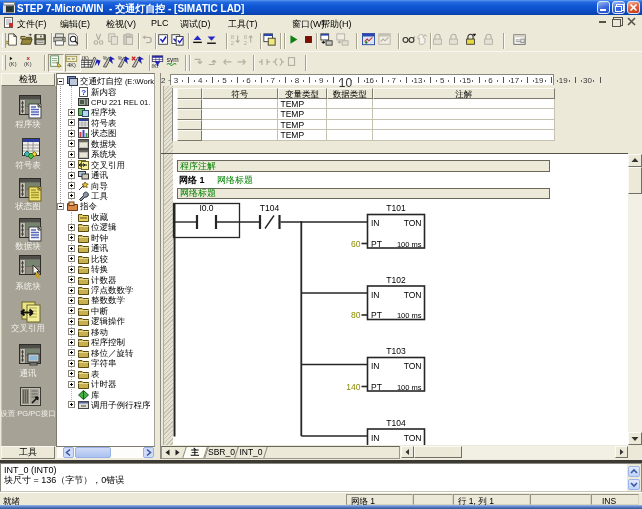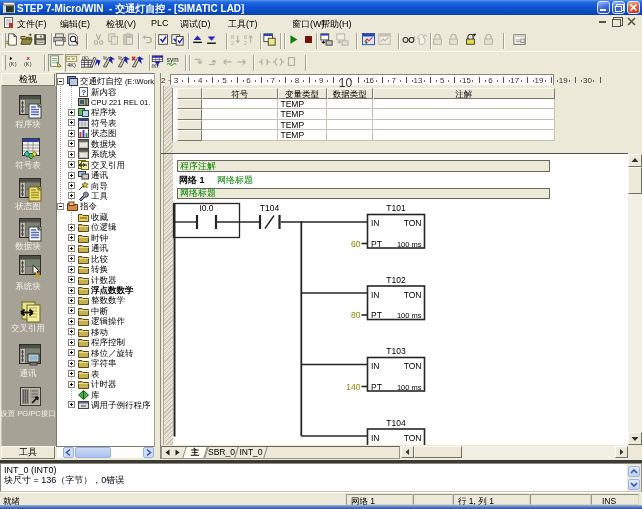--- a/index.html
+++ b/index.html
@@ -753,21 +753,21 @@
 <div class="pm plus" style="left:68px;top:286.5px;">
     <i></i>
     <b></b>
   </div>
 <div class="abs" style="left:78px;top:285.0px;width:11px;height:10px;">
     <svg width="11" height="10" viewBox="0 0 11 10">
       <path d="M0.5 2.5 h3.5 l1 1 h5.5 v6 h-10 z" fill="#c8b050" stroke="#5a4c14"></path>
       <path d="M0.5 4.5 h10" stroke="#e8da90" stroke-width="1"></path>
     </svg>
   </div>
-<div class="trow" style="left:91px;top:285.0px;width:63px;font-weight:bold;">浮点数数学</div>
+<div class="trow" style="left:91px;top:285.0px;width:63px;">浮点数数学</div>
 <div class="pm plus" style="left:68px;top:296.9px;">
     <i></i>
     <b></b>
   </div>
 <div class="abs" style="left:78px;top:295.4px;width:11px;height:10px;">
     <svg width="11" height="10" viewBox="0 0 11 10">
       <path d="M0.5 2.5 h3.5 l1 1 h5.5 v6 h-10 z" fill="#c8b050" stroke="#5a4c14"></path>
       <path d="M0.5 4.5 h10" stroke="#e8da90" stroke-width="1"></path>
     </svg>
   </div>

